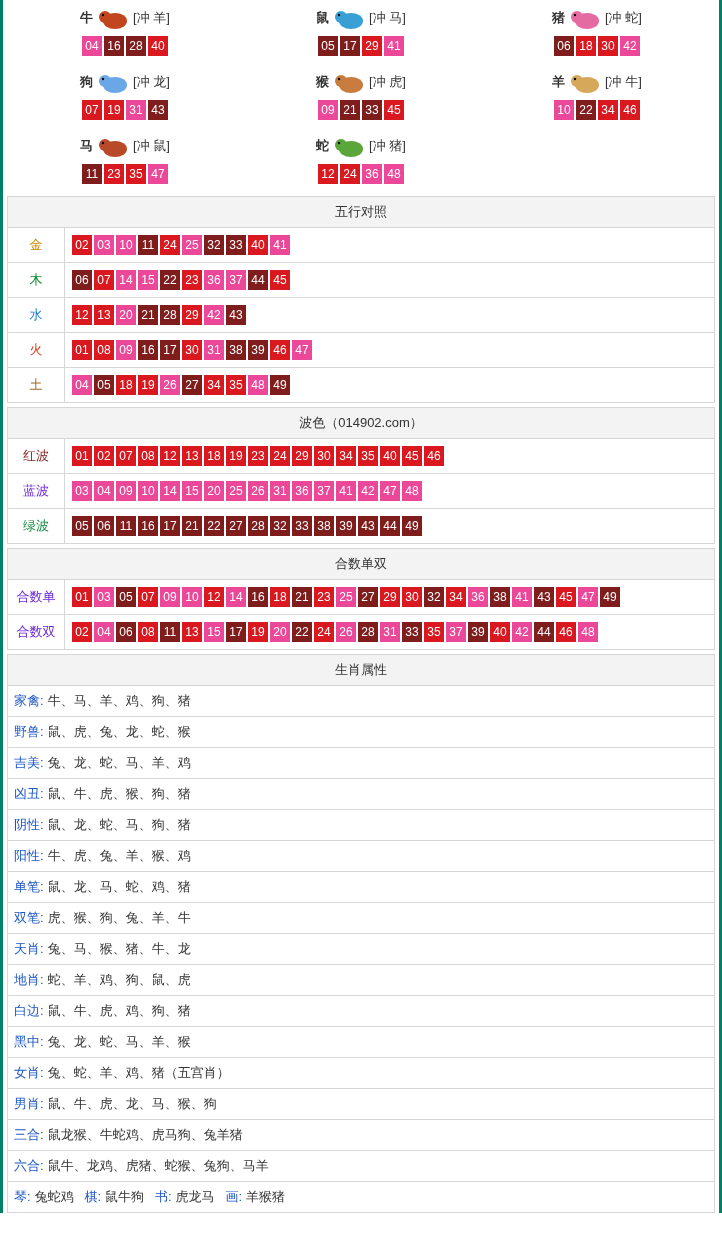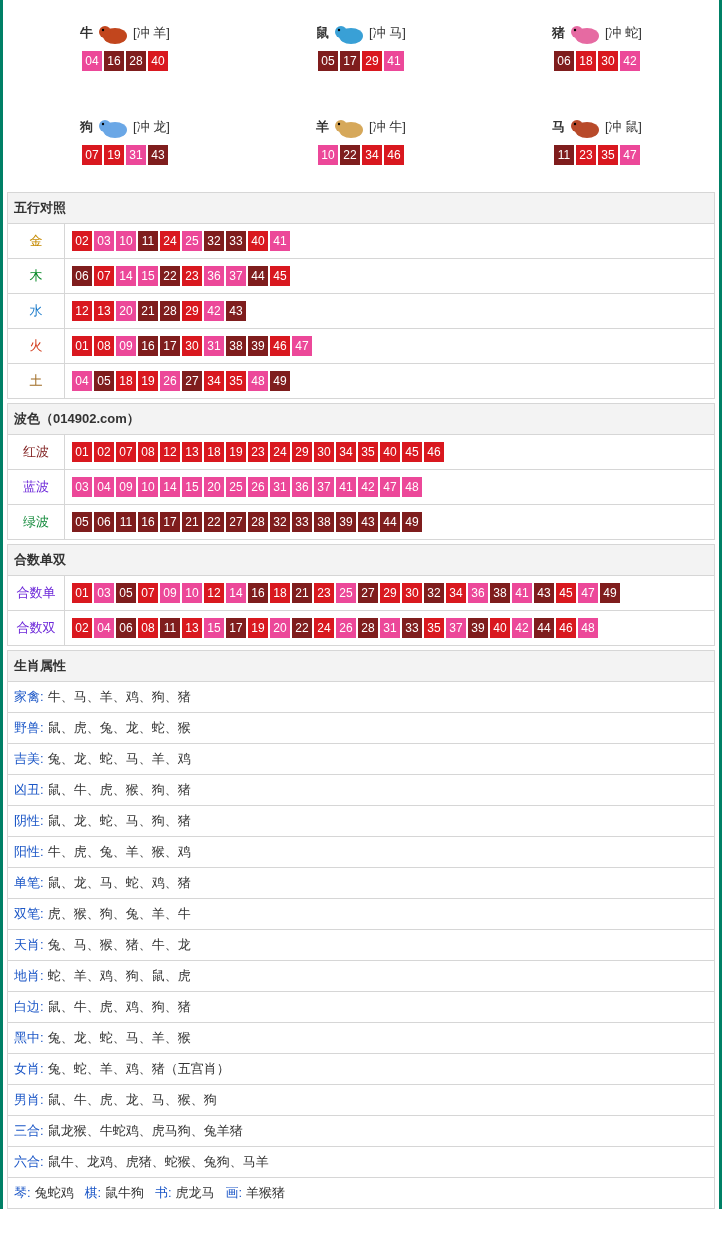--- a/index.html
+++ b/index.html
@@ -1,29 +1,29 @@
 <!DOCTYPE html>
 <html><head>
 <meta charset="utf-8">
 <style>
   body{margin:0;font-family:Arial,"Microsoft YaHei",sans-serif;font-size:13px;color:#333;background:#fff}
   .wrap{border-left:3px solid #008066;border-right:3px solid #008066;padding:0 4px}
   .zodiac-grid{display:flex;flex-wrap:wrap}
-  .zodiac-item{width:33.33%;box-sizing:border-box;text-align:center;padding:22px 0}
+  .zodiac-item{width:33.33%;box-sizing:border-box;text-align:center;padding:7px 0}
   .z-row1{margin-bottom:4px}
   .z-name{font-weight:bold}
   .z-clash{color:#333}
   .z-icon{display:inline-block;width:36px;height:24px;vertical-align:middle;margin:0 2px}
   .num{display:inline-block;width:20px;height:20px;line-height:20px;text-align:center;color:#fff;font-size:12px;margin:1px}
   .red{background:#d9181f}
   .blue{background:#ec4899}
   .green{background:#7f1d1d}
   table{width:100%;border-collapse:collapse;margin-top:4px}
   td,th{border:1px solid #d6d6d6;padding:6px;text-align:left;font-size:13px}
-  th{background:#f3f3f3;font-weight:bold}
+  th{background:#f3f3f3;text-align:center;font-weight:normal}
   .lbl{width:44px;text-align:center;white-space:nowrap}
   .gold{color:#c58a00}
   .wood{color:#0a8a2a}
   .water{color:#1678c9}
   .fire{color:#d23a1b}
   .earth{color:#a06c25}
   .redtxt{color:#7f1d1d}
   .bluetxt{color:#6d28d9}
   .greentxt{color:#138a3b}
   .attr-row{text-align:left}
@@ -62,35 +62,51 @@
       </div>
       <div class="zodiac-item">
         <div class="z-row1"><span class="z-name">狗</span><span class="z-icon"><svg viewBox="0 0 36 24">
               <ellipse cx="20" cy="14" rx="12" ry="8" fill="#6aa7e6"></ellipse>
               <circle cx="10" cy="10" r="6" fill="#6aa7e6"></circle>
               <circle cx="8" cy="8" r="1.2" fill="#000"></circle>
             </svg></span><span class="z-clash">[冲 龙]</span></div>
         <div><span class="num red">07</span><span class="num red">19</span><span class="num blue">31</span><span class="num green">43</span></div>
       </div>
       <div class="zodiac-item">
+        <div class="z-row1"><span class="z-name">猴</span><span class="z-icon"><svg viewBox="0 0 36 24">
+              <ellipse cx="20" cy="14" rx="12" ry="8" fill="#c87c3d"></ellipse>
+              <circle cx="10" cy="10" r="6" fill="#c87c3d"></circle>
+              <circle cx="8" cy="8" r="1.2" fill="#000"></circle>
+            </svg></span><span class="z-clash">[冲 虎]</span></div>
+        <div><span class="num blue">09</span><span class="num green">21</span><span class="num green">33</span><span class="num red">45</span></div>
+      </div>
+      <div class="zodiac-item">
         <div class="z-row1"><span class="z-name">羊</span><span class="z-icon"><svg viewBox="0 0 36 24">
               <ellipse cx="20" cy="14" rx="12" ry="8" fill="#d6a85a"></ellipse>
               <circle cx="10" cy="10" r="6" fill="#d6a85a"></circle>
               <circle cx="8" cy="8" r="1.2" fill="#000"></circle>
             </svg></span><span class="z-clash">[冲 牛]</span></div>
         <div><span class="num blue">10</span><span class="num green">22</span><span class="num red">34</span><span class="num red">46</span></div>
       </div>
       <div class="zodiac-item">
         <div class="z-row1"><span class="z-name">马</span><span class="z-icon"><svg viewBox="0 0 36 24">
               <ellipse cx="20" cy="14" rx="12" ry="8" fill="#b84a2a"></ellipse>
               <circle cx="10" cy="10" r="6" fill="#b84a2a"></circle>
               <circle cx="8" cy="8" r="1.2" fill="#000"></circle>
             </svg></span><span class="z-clash">[冲 鼠]</span></div>
         <div><span class="num green">11</span><span class="num red">23</span><span class="num red">35</span><span class="num blue">47</span></div>
       </div>
+      <div class="zodiac-item">
+        <div class="z-row1"><span class="z-name">蛇</span><span class="z-icon"><svg viewBox="0 0 36 24">
+              <ellipse cx="20" cy="14" rx="12" ry="8" fill="#5aa63a"></ellipse>
+              <circle cx="10" cy="10" r="6" fill="#5aa63a"></circle>
+              <circle cx="8" cy="8" r="1.2" fill="#000"></circle>
+            </svg></span><span class="z-clash">[冲 猪]</span></div>
+        <div><span class="num red">12</span><span class="num red">24</span><span class="num blue">36</span><span class="num blue">48</span></div>
+      </div>
     </div>
 
 <table>
   <tbody>
         <tr>
           <th colspan="2">五行对照</th>
         </tr>
   </tbody>
       <tbody id="wuxing-body">
         <tr>

